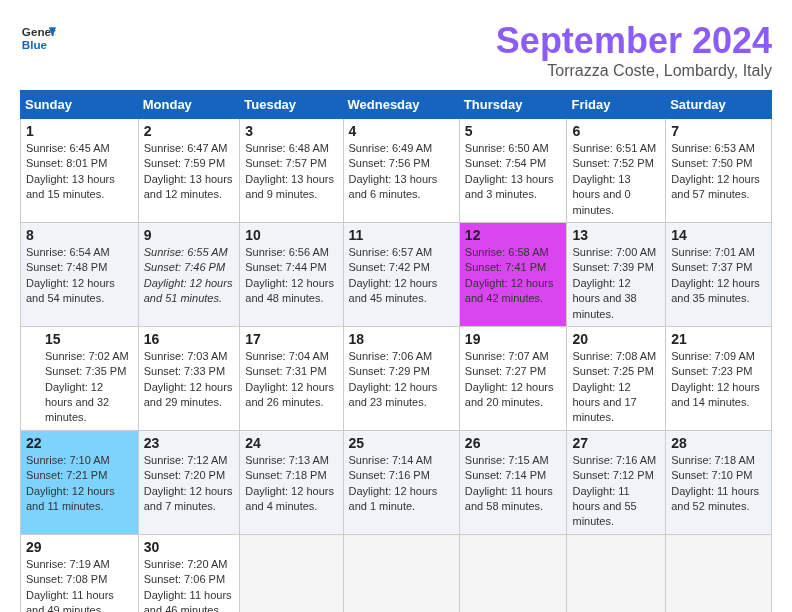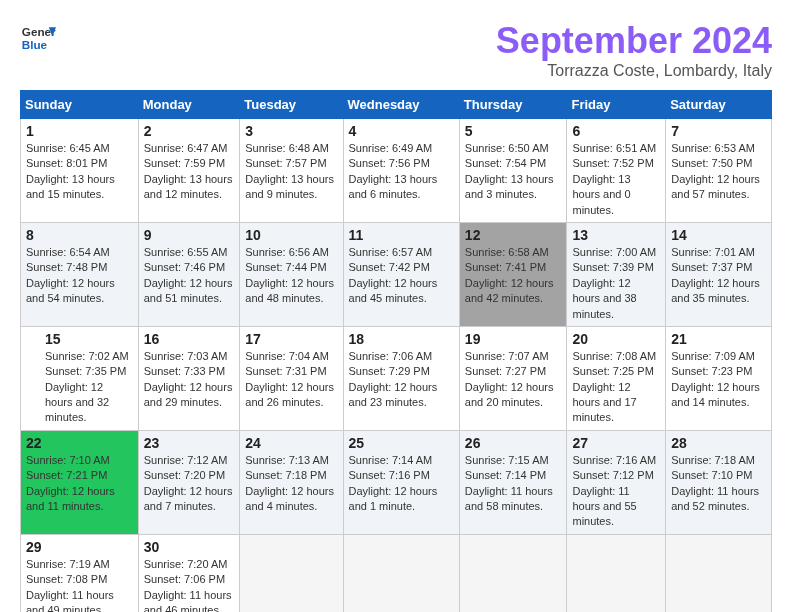--- a/index.html
+++ b/index.html
@@ -157,37 +157,37 @@
         </tr>
         <tr>
           <td style="background-color: rgb(240, 244, 248);">
             <span class="day-number">8</span>
             <div class="day-info" style="white-space: pre-line;">Sunrise: 6:54 AM
 Sunset: 7:48 PM
 Daylight: 12 hours and 54 minutes.</div>
           </td>
           <td style="background-color: rgb(240, 244, 248);">
             <span class="day-number">9</span>
-            <div class="day-info" style="white-space: pre-line;">Sunrise: 6:55 AM
+            <div class="day-info" style="white-space: pre-line; font-style: italic;">Sunrise: 6:55 AM
 Sunset: 7:46 PM
 Daylight: 12 hours and 51 minutes.</div>
           </td>
           <td style="background-color: rgb(240, 244, 248);">
             <span class="day-number">10</span>
             <div class="day-info" style="white-space: pre-line;">Sunrise: 6:56 AM
 Sunset: 7:44 PM
 Daylight: 12 hours and 48 minutes.</div>
           </td>
           <td style="background-color: rgb(240, 244, 248);">
             <span class="day-number">11</span>
             <div class="day-info" style="white-space: pre-line;">Sunrise: 6:57 AM
 Sunset: 7:42 PM
 Daylight: 12 hours and 45 minutes.</div>
           </td>
-          <td style="background-color: #a3a3a3;">
+          <td style="background-color: #d946ef;">
             <span class="day-number">12</span>
             <div class="day-info" style="white-space: pre-line;">Sunrise: 6:58 AM
 Sunset: 7:41 PM
 Daylight: 12 hours and 42 minutes.</div>
           </td>
           <td style="background-color: rgb(240, 244, 248);">
             <span class="day-number">13</span>
             <div class="day-info" style="white-space: pre-line;">Sunrise: 7:00 AM
 Sunset: 7:39 PM
 Daylight: 12 hours and 38 minutes.</div>
@@ -237,21 +237,21 @@
 Daylight: 12 hours and 17 minutes.</div>
           </td>
           <td style="background-color: rgb(255, 255, 255);">
             <span class="day-number">21</span>
             <div class="day-info" style="white-space: pre-line;">Sunrise: 7:09 AM
 Sunset: 7:23 PM
 Daylight: 12 hours and 14 minutes.</div>
           </td>
         </tr>
         <tr>
-          <td style="background-color: #22c55e;">
+          <td style="background-color: #7dd3fc;">
             <span class="day-number">22</span>
             <div class="day-info" style="white-space: pre-line;">Sunrise: 7:10 AM
 Sunset: 7:21 PM
 Daylight: 12 hours and 11 minutes.</div>
           </td>
           <td style="background-color: rgb(240, 244, 248);">
             <span class="day-number">23</span>
             <div class="day-info" style="white-space: pre-line;">Sunrise: 7:12 AM
 Sunset: 7:20 PM
 Daylight: 12 hours and 7 minutes.</div>

